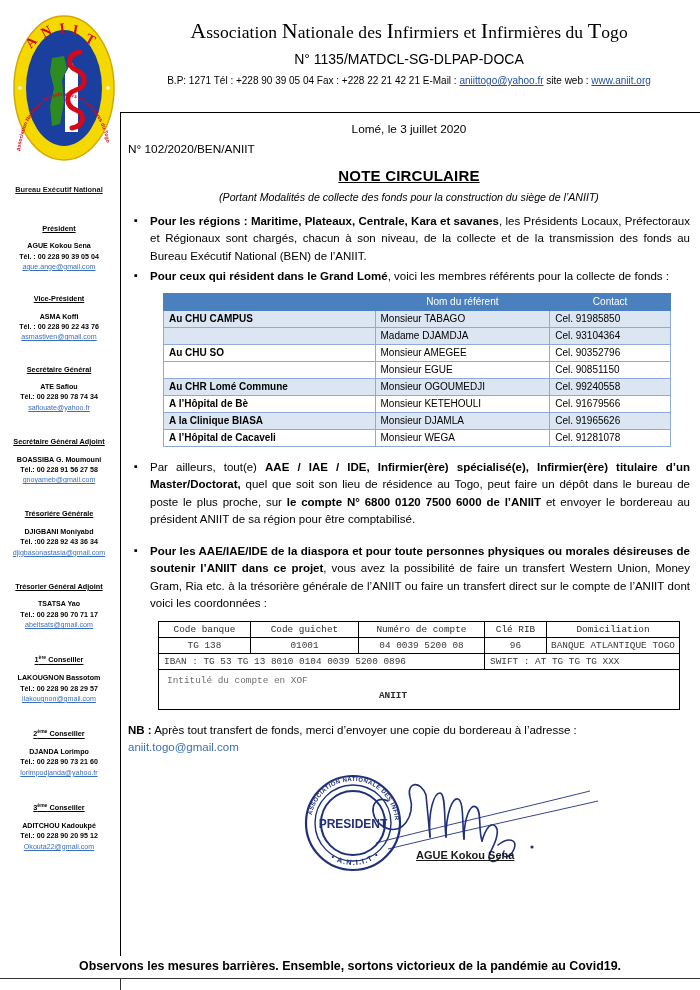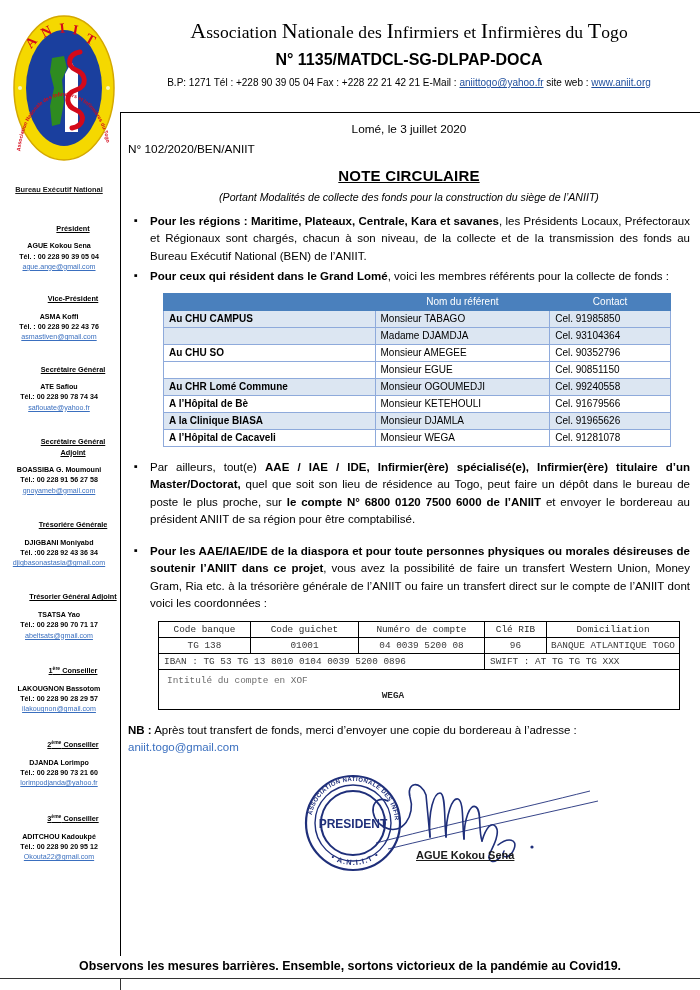--- a/index.html
+++ b/index.html
@@ -14,34 +14,34 @@
 
   
   .header { position:absolute; left:0; top:0; width:700px; height:112px; }
   .logo-wrap { position:absolute; left:8px; top:6px; width:112px; height:172px; }
   .title-block { position:absolute; left:126px; top:18px; width:566px; text-align:center; }
   .assoc-title {
     font-family:"Liberation Serif", serif;
     font-size:17.5px; letter-spacing:.1px; white-space:nowrap;
   }
   .assoc-title .cap { font-size:22px; }
-  .ref-num { font-weight:bold; font-size:16px; margin-top:7px; }
+  .ref-num { font-weight:normal; font-size:14px; margin-top:7px; }
   .contact-line { font-size:10px; margin-top:8px; white-space:nowrap; }
   .contact-line a { color:#1f4e9c; text-decoration:underline; }
   .city-line { font-size:11.5px; margin-top:4px; }
 
   
   .sidebar {
     position:absolute; left:0; top:185px; width:118px;
     text-align:center; font-size:7.1px; line-height:1.45; color:#000;
     font-weight:bold;
   }
   .sb-heading { text-decoration:underline; font-size:7.4px; font-weight:bold; color:#1a1a1a; }
   .sb-block { margin-top:18px; }
-  .sb-role { text-decoration:underline; font-weight:bold; font-size:7.3px;padding-left:28px; }
+  .sb-role { text-decoration:underline; font-weight:bold; font-size:7.3px; }
   .sb-name { margin-top:7px; font-weight:bold; }
   .sb-tel { font-weight:bold; }
   .sb-mail { color:#3a6fbf; text-decoration:underline; font-weight:normal; word-break:break-all; }
   .sb-sup { font-size:5px; vertical-align:super; }
 
   
   .body-frame {
     position:absolute; left:120px; top:112px; width:580px; height:844px;
     border-left:1px solid #000; border-top:1px solid #000;
     background:#fff;
@@ -342,21 +342,21 @@
         <td>BANQUE ATLANTIQUE TOGO</td>
       </tr>
       <tr>
         <td class="lft" colspan="3">IBAN : TG 53 TG 13 8010 0104 0039 5200 0896</td>
         <td class="lft" colspan="2">SWIFT : AT TG TG TG XXX</td>
       </tr>
     </tbody>
       </table>
     <div class="bank-note">
       <span>Intitulé du compte en XOF</span>
-      <span class="acct">WEGA</span>
+      <span class="acct">ANIIT</span>
     </div>
   </div>
 
   <div class="nb">
     <b>NB :</b><span> Après tout transfert de fonds, merci d’envoyer une copie du bordereau à l’adresse :</span><br>
     <a href="#" class="mail-link">aniit.togo@gmail.com</a>
   </div>
 
   <div class="sig-area">
     <div class="stamp">

